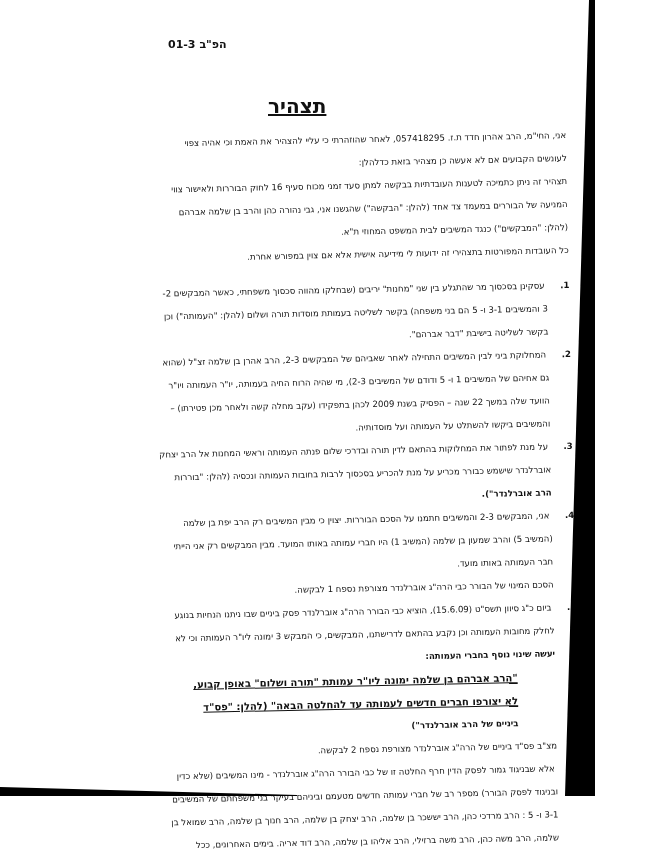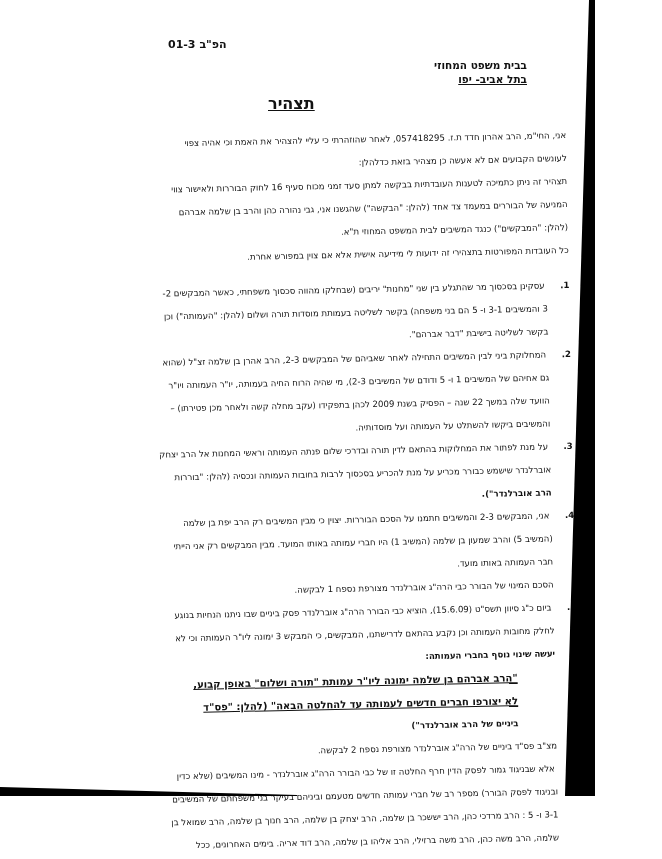--- a/index.html
+++ b/index.html
@@ -11,21 +11,21 @@
     .case-no {
       position: absolute; left: 168px; top: 38px; font-size: 11px; font-weight: bold;
       white-space: nowrap; direction: rtl;
     }
     .court {
       position: absolute; right: 135px; top: 58px; font-size: 10.5px; font-weight: bold;
       line-height: 14px; text-align: right; direction: rtl;
     }
     .court .loc { text-decoration: underline; }
     .title {
-      position: absolute; left: 268px; top: 94px; font-size: 16px; font-weight: bold;
+      position: absolute; left: 268px; top: 94px; font-size: 20px; font-weight: bold;
       text-decoration: underline; direction: rtl;
     }
     .body-text {
       position: absolute; right: 96px; width: 470px; font-size: 8.6px; line-height: 11px;
       text-align: right; direction: rtl; white-space: nowrap; transform: rotate(-1.2deg);
       transform-origin: right top;
     }
     .line { display: block; height: 23px; line-height: 23px; }
     .line.bold { font-weight: bold; }
     .line.ul { text-decoration: underline; font-weight: bold; font-size: 10px; }
@@ -38,24 +38,20 @@
 </head>
 <body>
 
 <div class="page">
 
   <div class="case-no">
     <span>הפ"ב</span>
     <span>01-3</span>
   </div>
 
-  <div class="court">
-    <div>בבית משפט המחוזי</div>
-    <div class="loc">בתל אביב- יפו</div>
-  </div>
 
   <div class="title">תצהיר</div>
 
   <div class="body-text" style="top:124px;">
     <span class="line">אני, החי"מ, הרב אהרון חדד ת.ז. 057418295, לאחר שהוזהרתי כי עליי להצהיר את האמת וכי אהיה צפוי</span>
     <span class="line">לעונשים הקבועים אם לא אעשה כן מצהיר בזאת כדלהלן:</span>
     <span class="line">תצהיר זה ניתן כתמיכה לטענות העובדתיות בבקשה למתן סעד זמני מכוח סעיף 16 לחוק הבוררות ולאישור צווי</span>
     <span class="line">המניעה של הבוררים במעמד צד אחד (להלן: "הבקשה") שהגשנו אני, גבי נהורה כהן והרב בן שלמה אברהם</span>
     <span class="line">(להלן: "המבקשים") כנגד המשיבים לבית המשפט המחוזי ת"א.</span>
     <span class="line">כל העובדות המפורטות בתצהירי זה ידועות לי מידיעה אישית אלא אם צוין במפורש אחרת.</span>

